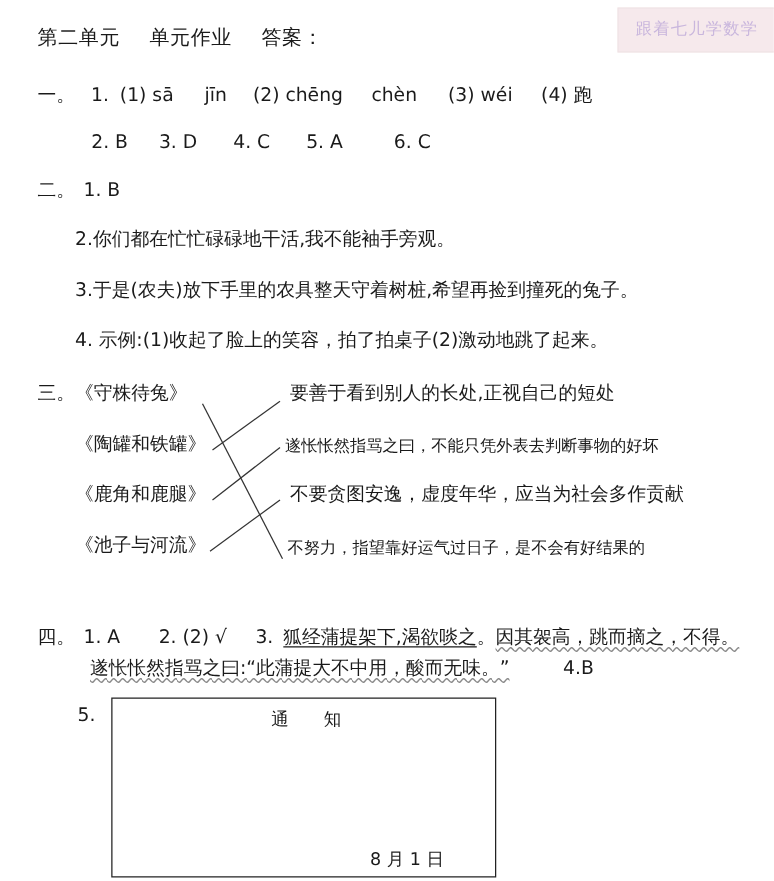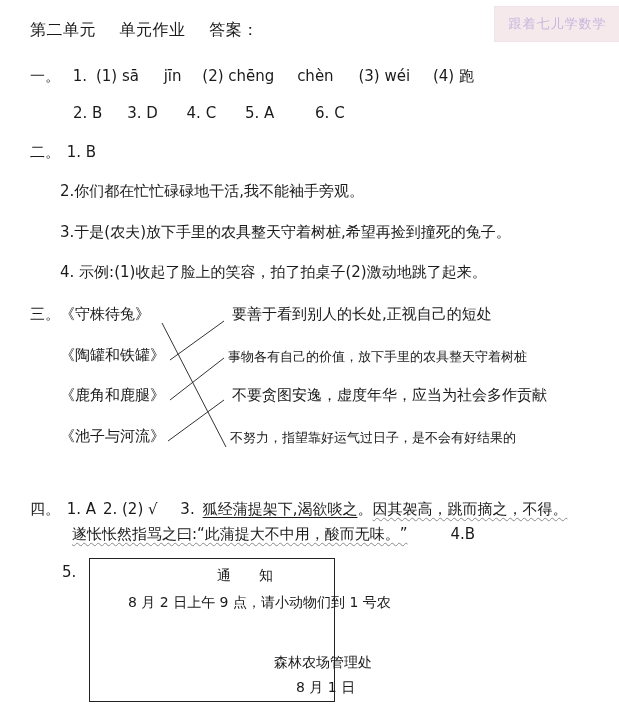--- a/index.html
+++ b/index.html
@@ -12,21 +12,21 @@
                border:1px solid #efe3e6; color:#c9b6dd; font-size:13px; line-height:34px;
                text-align:center; letter-spacing:1px; }
   .sec { font-size:15px; }
   .line-s { font-size:15px; }
   .match-left { font-size:15px; }
   .match-right { font-size:15px; }
   .match-right.sm { font-size:13px; }
   svg.lines { position:absolute; left:0; top:0; pointer-events:none; }
   .u-straight { text-decoration:underline; text-underline-offset:3px; }
   .u-wavy { text-decoration:underline wavy #8a8a8a; text-underline-offset:3px; text-decoration-thickness:1px; }
-  .notice-box { left:89px; top:558px; width:246px; height:144px; border:1.5px solid #222; box-sizing:border-box; }
+  .notice-box { left:89px; top:558px; width:308px; height:144px; border:1.5px solid #222; box-sizing:border-box; }
   .notice-box .t { position:absolute; white-space:nowrap; font-size:14px; }
 </style>
 </head>
 <body>
 
 <div class="abs title">
   <span>第二单元</span>
   <span>单元作业</span>
   <span>答案：</span>
 </div>
@@ -59,41 +59,39 @@
 <div class="abs line-s" style="left:60px; top:223px;">3.于是(农夫)放下手里的农具整天守着树桩,希望再捡到撞死的兔子。</div>
 <div class="abs line-s" style="left:60px; top:263px;">4. 示例:(1)收起了脸上的笑容，拍了拍桌子(2)激动地跳了起来。</div>
 
 <div class="abs sec" style="left:30px; top:305px;">三。</div>
 <div class="abs match-left" style="left:60px; top:305px;">《守株待兔》</div>
 <div class="abs match-left" style="left:60px; top:346px;">《陶罐和铁罐》</div>
 <div class="abs match-left" style="left:60px; top:386px;">《鹿角和鹿腿》</div>
 <div class="abs match-left" style="left:60px; top:427px;">《池子与河流》</div>
 
 <div class="abs match-right" style="left:232px; top:305px;">要善于看到别人的长处,正视自己的短处</div>
-<div class="abs match-right sm" style="left:228px; top:348px;">事物各有自己的价值，放下手里的农具整天守着树桩</div>
+<div class="abs match-right sm" style="left:228px; top:348px;">遂怅怅然指骂之曰，不能只凭外表去判断事物的好坏</div>
 <div class="abs match-right" style="left:232px; top:386px;">不要贪图安逸，虚度年华，应当为社会多作贡献</div>
 <div class="abs match-right sm" style="left:230px; top:429px;">不努力，指望靠好运气过日子，是不会有好结果的</div>
 
 <svg class="lines" width="619" height="705">
   <line x1="162" y1="323" x2="226" y2="447" stroke="#333" stroke-width="1"></line>
   <line x1="170" y1="360" x2="224" y2="321" stroke="#333" stroke-width="1"></line>
   <line x1="170" y1="400" x2="224" y2="358" stroke="#333" stroke-width="1"></line>
   <line x1="168" y1="441" x2="224" y2="400" stroke="#333" stroke-width="1"></line>
 </svg>
 
 <div class="abs sec" style="left:30px; top:500px;">
   <span style="margin-right:2px;">四。</span>
-  <span style="margin-right:2px;">1. A</span>
+  <span style="margin-right:26px;">1. A</span>
   <span style="margin-right:18px;">2. (2) √</span>
   <span style="margin-right:8px;">3.</span><span class="u-straight">狐经蒲提架下,渴欲啖之</span><span>。</span><span class="u-wavy">因其袈高，跳而摘之，不得。</span>
 </div>
 <div class="abs sec" style="left:60px; top:525px;">
   <span class="u-wavy" style="margin-right:38px;margin-left:12px;">遂怅怅然指骂之曰:“此蒲提大不中用，酸而无味。”</span>
   <span>4.B</span>
 </div>
 <div class="abs sec" style="left:62px; top:563px;">5.</div>
 
 <div class="abs notice-box">
   <div class="t" style="left:127px; top:8px;">通　　知</div>
-  <div class="t" style="left:38px; top:35px;">8 月 2 日上午 9 点，请小动物们到 1 号农</div>
-  <div class="t" style="left:184px; top:95px;">森林农场管理处</div>
   <div class="t" style="left:206px; top:120px;">8 月 1 日</div>
 </div>
 
 </body></html>

